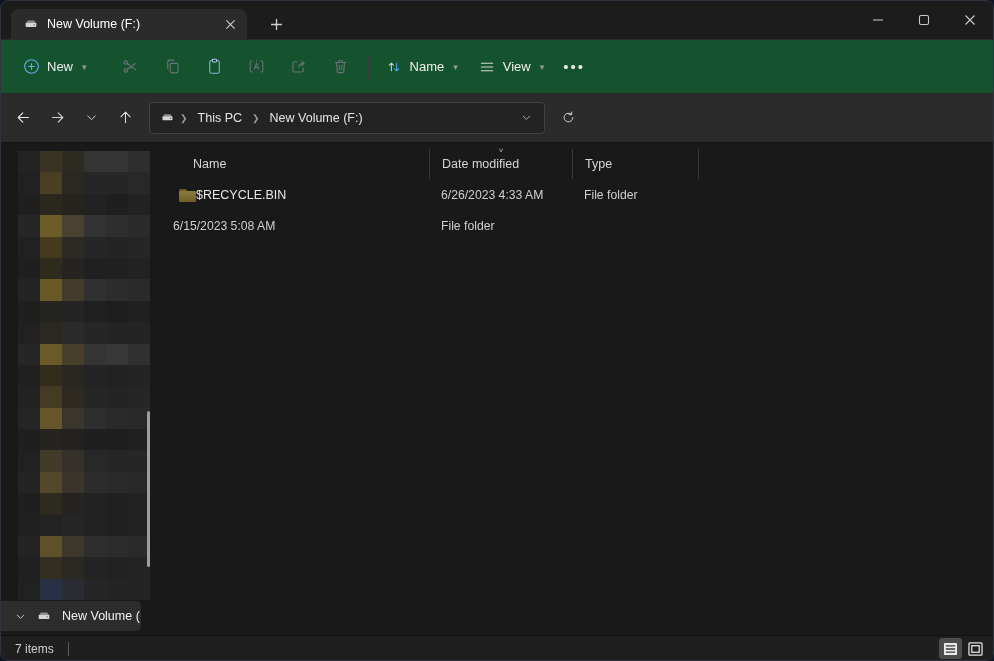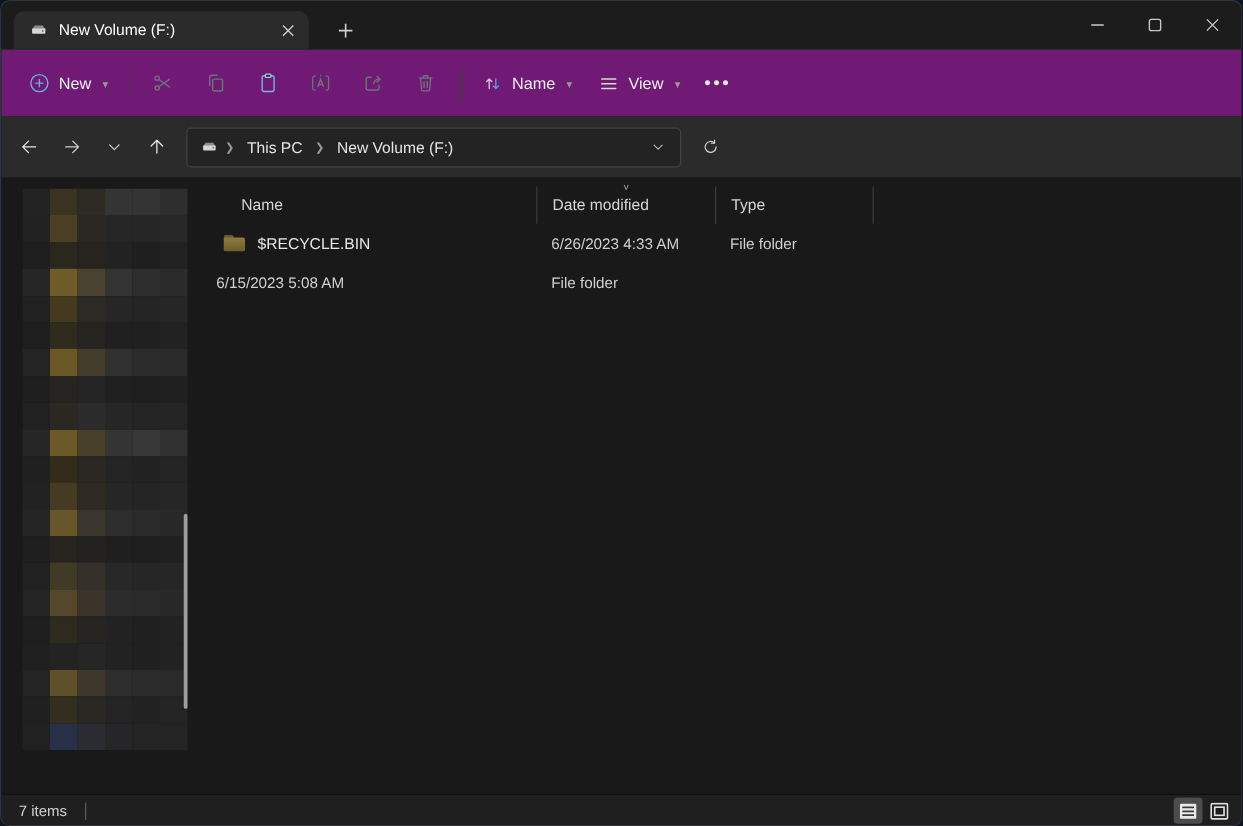--- a/index.html
+++ b/index.html
@@ -11,21 +11,21 @@
   .titlebar{height:38px;background:#1c1c1c;display:flex;align-items:flex-end;position:relative;}
   .tab{width:236px;height:30px;margin-left:10px;background:#2b2b2b;border-radius:8px 8px 0 0;
        display:flex;align-items:center;padding:0 8px 0 12px;gap:8px;}
   .tab-title{flex:1;font-size:12.5px;color:#ffffff;white-space:nowrap;overflow:hidden;}
   .tab-close{width:18px;height:18px;display:flex;align-items:center;justify-content:center;border-radius:4px;color:#cfcfcf;}
   .newtab-btn{width:26px;height:26px;margin-left:16px;margin-bottom:2px;display:flex;align-items:center;justify-content:center;color:#d0d0d0;}
   .win-controls{position:absolute;right:0;top:0;height:38px;display:flex;}
   .win-btn{width:46px;height:38px;display:flex;align-items:center;justify-content:center;color:#c9c9c9;}
 
   
-  .commandbar{height:54px;background:#701a75;display:flex;align-items:center;padding:0 12px;border-top:1px solid #2b2b2b;}
+  .commandbar{height:54px;background:#14532d;display:flex;align-items:center;padding:0 12px;border-top:1px solid #2b2b2b;}
   .cmd-btn{display:flex;align-items:center;gap:7px;padding:7px 10px;border-radius:5px;color:#f0f0f0;font-size:13px;}
   .icon-btn{width:42px;height:36px;display:flex;align-items:center;justify-content:center;border-radius:5px;}
   .v-divider{width:1px;height:24px;background:#3e3e3e;margin:0 6px;}
   .chev{color:#9a9a9a;font-size:9px;margin-left:2px;}
   .more-btn{width:40px;height:36px;display:flex;align-items:center;justify-content:center;color:#e8e8e8;letter-spacing:2px;font-size:15px;}
 
   
   .addressrow{height:50px;background:#2b2b2b;display:flex;align-items:center;padding:0 17px 0 6px;gap:2px;border-bottom:1px solid #151515;}
   .nav-btn{width:32px;height:32px;display:flex;align-items:center;justify-content:center;border-radius:5px;}
   .address-box{width:396px;height:32px;margin-left:6px;background:#232323;border:1px solid #424242;border-radius:4px;
@@ -48,21 +48,21 @@
                    display:flex;align-items:center;padding-left:14px;gap:10px;}
   .sidebar-current .label{font-size:12.5px;color:#f2f2f2;white-space:nowrap;overflow:hidden;}
 
   .filepane{flex:1;padding-top:6px;position:relative;}
   .list-header{display:grid;grid-template-columns:268px 143px 126px 80px 1fr;height:30px;align-items:center;position:relative;margin-left:8px;}
   .col-label{font-size:12.5px;color:#d6d6d6;padding-left:12px;position:relative;height:100%;display:flex;align-items:center;}
   .col-label.first{padding-left:32px;}
   .col-border{border-left:1px solid #3a3a3a;}
   .sort-indicator{position:absolute;top:-2px;left:50%;transform:translateX(-50%);color:#b8b8b8;font-size:8px;line-height:8px;}
   .file-row{display:grid;grid-template-columns:268px 143px 126px 80px 1fr;height:31px;align-items:center;margin-left:8px;border-radius:4px;}
-  .cell-name{display:flex;align-items:center;gap:10px;padding-left:18px;font-size:12.5px;color:#e6e6e6;}
+  .cell-name{display:flex;align-items:flex-end;padding-left:18px;font-size:12.5px;color:#e6e6e6;}
   .cell{font-size:12.2px;color:#cfcfcf;padding-left:12px;}
   .folder-icon{width:17px;height:13px;position:relative;flex:none;}
   .folder-icon .back{position:absolute;left:0;top:0;width:8px;height:4px;background:#6a5a26;border-radius:1.5px 1.5px 0 0;}
   .folder-icon .body{position:absolute;left:0;top:2px;width:17px;height:11px;border-radius:1.5px;
                      background:linear-gradient(#8d7b3e,#6e5d28);}
 
   
   .statusbar{height:27px;background:#1f1f1f;border-top:1px solid #101010;display:flex;align-items:center;padding:0 8px 0 14px;position:relative;}
   .status-count{font-size:12px;color:#d0d0d0;}
   .status-divider{width:1px;height:14px;background:#5a5a5a;margin-left:14px;}
@@ -367,20 +367,35 @@
             <div style="background: rgb(34, 34, 34);"></div>
             <div style="background: rgb(36, 36, 36);"></div>
             <div style="background: rgb(33, 33, 33);"></div>
             <div style="background: rgb(40, 48, 72);"></div>
             <div style="background: rgb(43, 43, 51);"></div>
             <div style="background: rgb(38, 38, 40);"></div>
             <div style="background: rgb(36, 36, 36);"></div>
             <div style="background: rgb(36, 36, 36);"></div>
           </div>
         <div class="sidebar-scrollbar"></div>
+        <div class="sidebar-current">
+          <span>
+            <svg width="11" height="11" viewBox="0 0 24 24" fill="none" stroke="#d5d5d5" stroke-width="2" stroke-linecap="round" stroke-linejoin="round">
+                <path d="M5 9 L12 16 L19 9"></path>
+              </svg>
+          </span>
+          <span>
+            <svg width="16" height="16" viewBox="0 0 24 24">
+                <path d="M5 10 l2.2-3.4 h9.6 L19 10" fill="#8e8e8e"></path>
+                <rect x="4" y="10" width="16" height="6.5" rx="1.2" fill="#d6d6d6"></rect>
+                <circle cx="16.8" cy="13.2" r="1" fill="#4a4a4a"></circle>
+              </svg>
+          </span>
+          <span class="label">New Volume (</span>
+        </div>
       </div>
 
       <div class="filepane">
         <div class="list-header">
           <div class="col-label first">Name</div>
           <div class="col-label col-border">
             <span class="sort-indicator">˅</span>
             <span>Date modified</span>
           </div>
           <div class="col-label col-border">Type</div>

